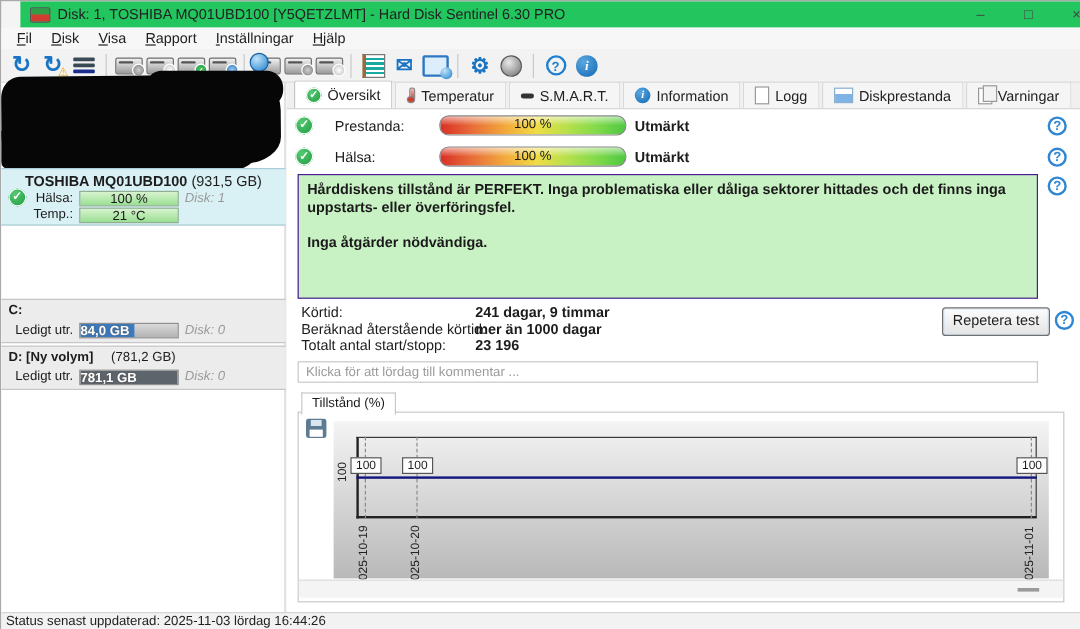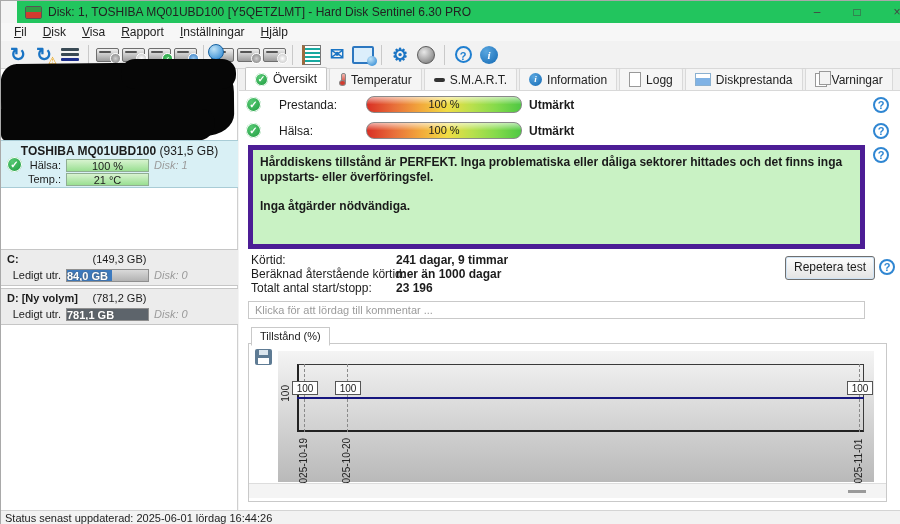--- a/index.html
+++ b/index.html
@@ -83,21 +83,21 @@
   .pages-icon::after{content:"";position:absolute;left:3px;top:-3px;width:10px;height:12px;background:#f3f3f3;border:1px solid #999;}
 
   .meter-row{position:absolute;left:0;width:100%;height:18px;}
   .meter-row .chk{position:absolute;left:7px;top:1px;}
   .meter-label{position:absolute;left:40px;top:2px;font-size:12px;}
   .meter-bar{position:absolute;left:127px;top:0;width:156px;height:17px;border:1px solid #8a8a8a;border-radius:8px;box-sizing:border-box;text-align:center;font-size:11px;line-height:15px;
     background:linear-gradient(180deg,rgba(255,255,255,.6),rgba(255,255,255,0) 50%),linear-gradient(90deg,#d93025 0%,#e8703a 18%,#f2a93b 35%,#f0dc44 52%,#b9e04c 68%,#84da4b 84%,#4fc843 100%);}
   .meter-rating{position:absolute;left:290px;top:2px;font-weight:bold;font-size:12px;}
   .help{position:absolute;width:16px;height:16px;border:2px solid #2f86d2;border-radius:50%;color:#2f86d2;font-weight:bold;font-size:11px;line-height:13px;text-align:center;box-sizing:border-box;background:#fff;}
 
-  .msgbox{position:absolute;left:9px;top:76px;width:617px;height:104px;background:#c9f2c4;border:5px solid #4c1d95;box-sizing:border-box;padding:5px 7px;font-size:12px;font-weight:bold;color:#1a1a1a;}
+  .msgbox{position:absolute;left:9px;top:76px;width:617px;height:104px;background:#c9f2c4;border:1px solid #4c1d95;box-sizing:border-box;padding:5px 7px;font-size:12px;font-weight:bold;color:#1a1a1a;}
   .msgbox p{margin:0 0 14px 0;line-height:1.25;}
 
   .stat-row{position:absolute;left:12px;width:600px;height:14px;font-size:12px;}
   .stat-label{position:absolute;left:0;}
   .stat-value{position:absolute;left:145px;font-weight:bold;}
   .btn{position:absolute;left:546px;top:187px;width:88px;height:22px;background:linear-gradient(#fdfdfd,#e3e3e3);border:1px solid #6f6f6f;border-radius:3px;font-size:12px;text-align:center;line-height:20px;box-shadow:0 0 0 1px #cfe3f5 inset;}
   .comment{position:absolute;left:9px;top:232px;width:617px;height:18px;border:1px solid #c9c9c9;box-sizing:border-box;color:#9b9b9b;font-size:11px;line-height:16px;padding-left:6px;background:#fff;}
 
   .chart-tab{position:absolute;left:12px;top:258px;height:17px;padding:0 8px;background:#fff;border:1px solid #c9c9c9;border-bottom:1px solid #fff;font-size:11px;line-height:16px;z-index:2;}
   .chart-panel{position:absolute;left:9px;top:274px;width:639px;height:159px;background:#fff;border:1px solid #c9c9c9;box-sizing:border-box;}
@@ -236,21 +236,20 @@
         <span class="mini-badge">Disk: 1</span>
       </div>
       <div class="mini-row" style="top:32px;">
         <span class="mini-label">Temp.:</span>
         <span class="mini-bar">21 °C</span>
       </div>
     </div>
 
     <div class="part" style="top:180px;">
       <span class="part-name">C:</span>
-      <span class="part-size">(149,3 GB)</span>
       <span class="free-label">Ledigt utr.</span>
       <span class="free-bar">
         <span class="free-fill" style="width: 56%; background: rgb(60, 122, 191);"></span>
         <span class="free-text">84,0 GB</span>
       </span>
       <span class="mini-badge">Disk: 0</span>
     </div>
 
     <div class="part" style="top:219px;">
       <span class="part-name">D: [Ny volym]</span>
@@ -353,14 +352,14 @@
         <span class="datelabel" style="left:20px;">2025-10-19</span>
         <span class="datelabel" style="left:63px;">2025-10-20</span>
         <span class="datelabel" style="left:575px;">2025-11-01</span>
       </div>
       <div class="hscroll">
           <span class="thumb"></span>
         </div>
     </div>
   </div>
 
-  <div class="statusbar">Status senast uppdaterad: 2025-06-01 lördag 16:44:26</div>
+  <div class="statusbar">Status senast uppdaterad: 2025-11-03 lördag 16:44:26</div>
 </div>
 
 </body></html>

